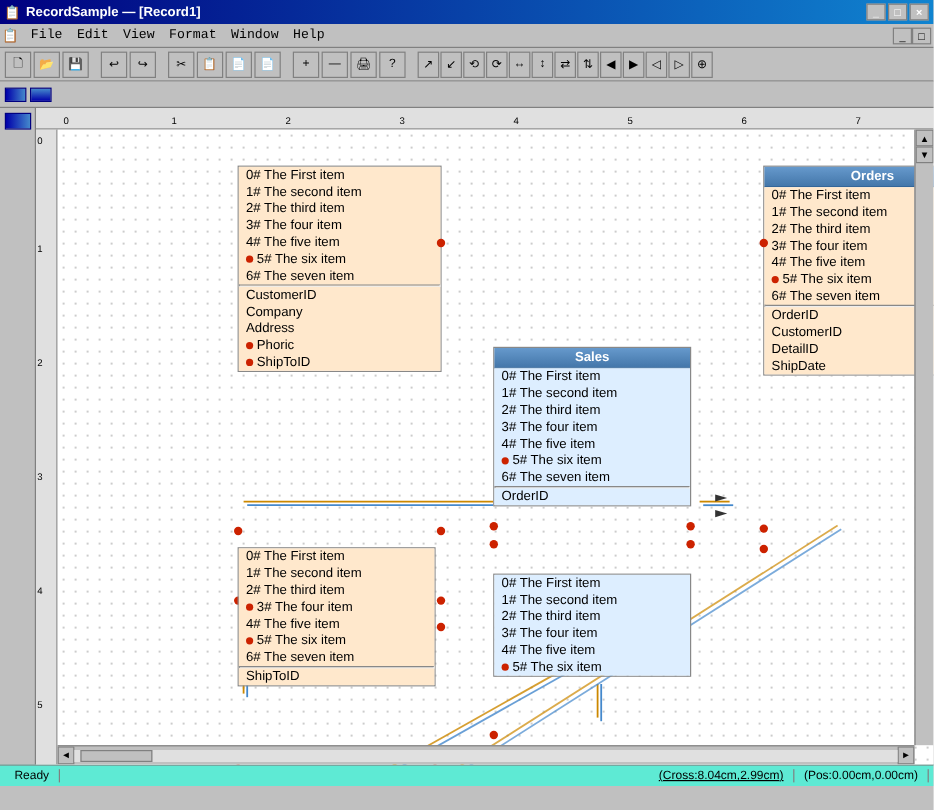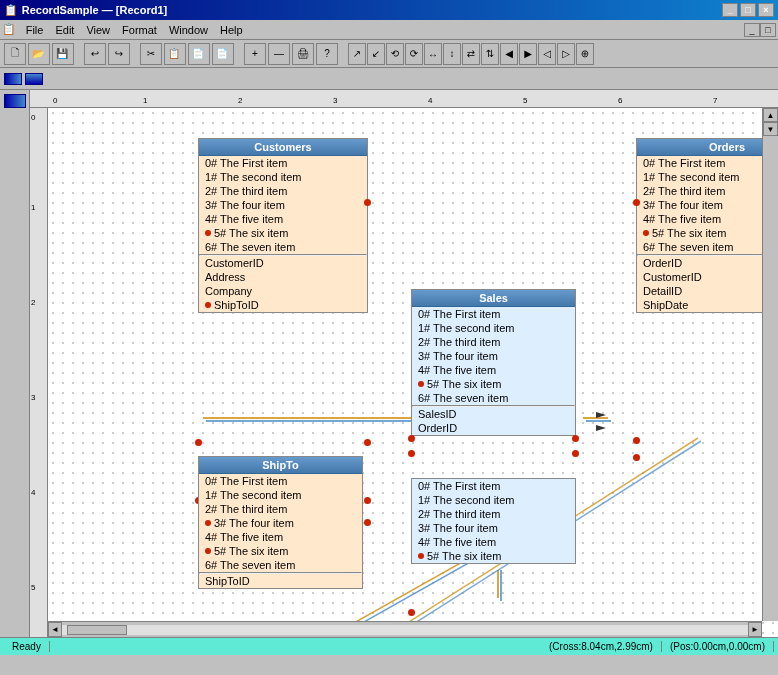--- a/index.html
+++ b/index.html
@@ -31,21 +31,21 @@
     
     .menu-bar {
       background: #c0c0c0;
       height: 20px;
       display: flex;
       align-items: center;
       border-bottom: 1px solid #808080;
       padding: 0 2px;
       font-size: 11px;
     }
-    .menu-item { padding: 2px 6px; cursor: pointer; }
+    .menu-item { padding: 2px 6px; cursor: pointer; font-family: Liberation Mono, monospace; }
 
     
     .toolbar {
       background: #c0c0c0;
       height: 28px;
       display: flex;
       align-items: center;
       padding: 2px 4px;
       gap: 2px;
       border-bottom: 1px solid #808080;
@@ -321,21 +321,20 @@
         <line x1="158" y1="603" x2="513" y2="403" stroke="#4488cc" stroke-width="1.5" opacity="0.8"></line>
 
         <line x1="320" y1="540" x2="650" y2="330" stroke="#cc8800" stroke-width="1.5" opacity="0.7"></line>
         <line x1="323" y1="543" x2="653" y2="333" stroke="#4488cc" stroke-width="1.5" opacity="0.7"></line>
 
         <polygon points="558,307 548,304 548,310" fill="#333"></polygon>
         <polygon points="558,320 548,317 548,323" fill="#333"></polygon>
       </svg>
 
       <div class="db-table" style="left:150px; top:30px; width:170px;">
-        <div class="db-table-header">Customers</div>
         <div class="db-table-body">
           <div class="db-table-row">
               <span>0# The First item</span>
             </div>
           <div class="db-table-row">
               <span>1# The second item</span>
             </div>
           <div class="db-table-row">
               <span>2# The third item</span>
             </div>
@@ -349,24 +348,27 @@
               <span>5# The six item</span>
             </div>
           <div class="db-table-row">
               <span>6# The seven item</span>
             </div>
           <hr class="db-table-divider">
           <div class="db-table-row">
               <span>CustomerID</span>
             </div>
           <div class="db-table-row">
+              <span>Company</span>
+            </div>
+          <div class="db-table-row">
               <span>Address</span>
             </div>
-          <div class="db-table-row">
-              <span>Company</span>
+          <div class="db-table-row has-dot">
+              <span>Phoric</span>
             </div>
           <div class="db-table-row has-dot">
               <span>ShipToID</span>
             </div>
         </div>
 
         <div style="position:absolute; right:-4px; top:60px; width:7px; height:7px; background:#cc2200; border-radius:50%;"></div>
         <div style="position:absolute; left:-4px; top:300px; width:7px; height:7px; background:#cc2200; border-radius:50%;"></div>
         <div style="position:absolute; right:-4px; top:300px; width:7px; height:7px; background:#cc2200; border-radius:50%;"></div>
         <div style="position:absolute; left:-4px; top:358px; width:7px; height:7px; background:#cc2200; border-radius:50%;"></div>
@@ -437,34 +439,30 @@
               <span>4# The five item</span>
             </div>
           <div class="db-table-row has-dot">
               <span>5# The six item</span>
             </div>
           <div class="db-table-row">
               <span>6# The seven item</span>
             </div>
           <hr class="db-table-divider">
           <div class="db-table-row">
-              <span>SalesID</span>
-            </div>
-          <div class="db-table-row">
               <span>OrderID</span>
             </div>
         </div>
         <div style="position:absolute; left:-4px; top:145px; width:7px; height:7px; background:#cc2200; border-radius:50%;"></div>
         <div style="position:absolute; right:-4px; top:145px; width:7px; height:7px; background:#cc2200; border-radius:50%;"></div>
         <div style="position:absolute; left:-4px; top:160px; width:7px; height:7px; background:#cc2200; border-radius:50%;"></div>
         <div style="position:absolute; right:-4px; top:160px; width:7px; height:7px; background:#cc2200; border-radius:50%;"></div>
       </div>
 
       <div class="db-table" style="left:150px; top:348px; width:165px;">
-        <div class="db-table-header">ShipTo</div>
         <div class="db-table-body">
           <div class="db-table-row">
               <span>0# The First item</span>
             </div>
           <div class="db-table-row">
               <span>1# The second item</span>
             </div>
           <div class="db-table-row">
               <span>2# The third item</span>
             </div>
@@ -527,19 +525,19 @@
         <div style="width:60px; height:100%; background:#c0c0c0; border:1px solid #808080; position:absolute; left:5px;"></div>
       </div>
       <div style="width:14px; height:100%; background:#c0c0c0; border:1px solid #808080; display:flex; align-items:center; justify-content:center; font-size:8px;">►</div>
     </div>
 
   </div>
 </div>
 
 <div class="status-bar">
   <span class="status-section">Ready</span>
-  <span class="status-section" style="margin-left:auto;">
+  <span class="status-section" style="margin-left:auto;text-decoration:underline;">
     (<span>Cross:8.04cm,2.99cm</span>)
   </span>
   <span class="status-section">
     (<span>Pos:0.00cm,0.00cm</span>)
   </span>
 </div>
 
 </body></html>

